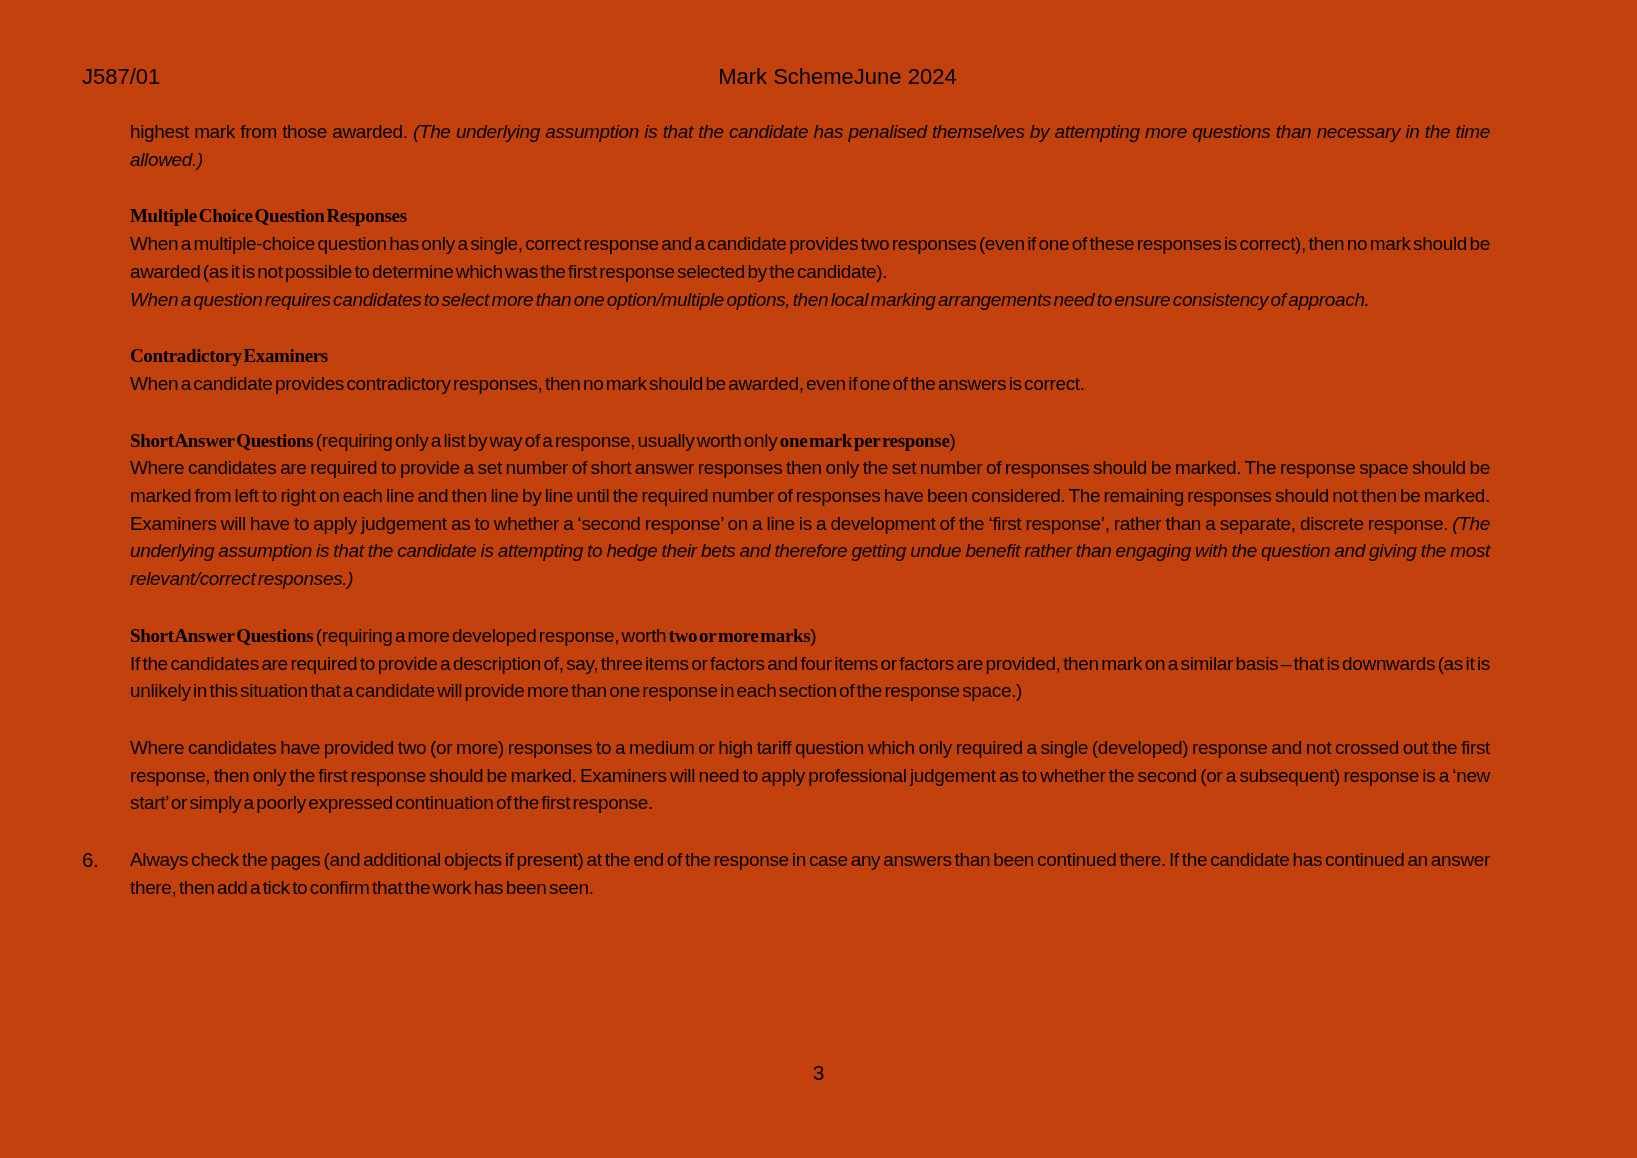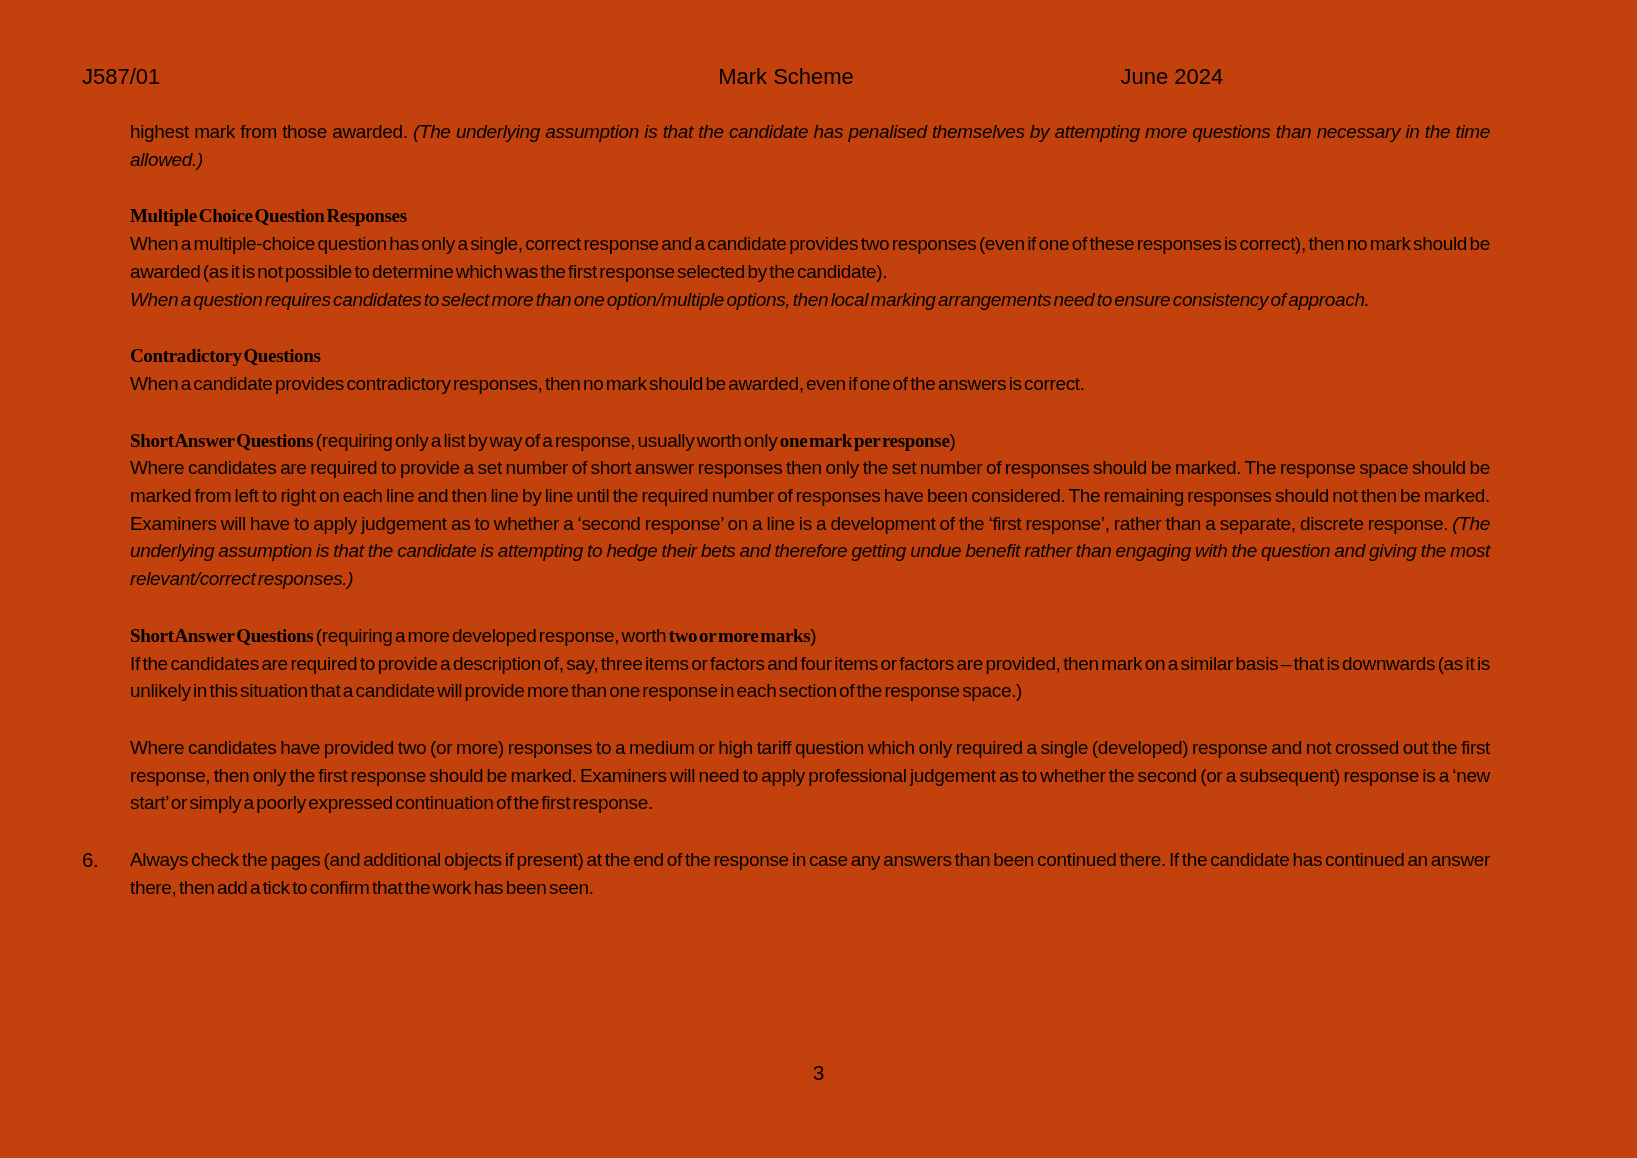--- a/index.html
+++ b/index.html
@@ -21,21 +21,21 @@
   }
   .header {
     display: grid;
     grid-template-columns: 1fr auto 1fr;
     align-items: baseline;
     font-size: 22px;
     line-height: 26px;
   }
   .h-left  { text-align: left; }
   .h-center{ text-align: right; }
-  .h-right { text-align: center; }
+  .h-right { text-align: left; }
 
   .content { margin-left: 48px; }
 
   .para {
     font-size: 19px;
     line-height: 27.7px;
     letter-spacing: -0.35px;
     word-spacing: -2.5px;
     text-align: justify;
   }
@@ -83,21 +83,21 @@
 
     <p class="para intro"><span>highest mark from those awarded. </span><span class="it">(The underlying assumption is that the candidate has penalised themselves by attempting more questions than necessary in the time allowed.)</span></p>
 
     <div class="section">
       <p class="para heading-line"><b>Multiple Choice Question Responses</b></p>
       <p class="para">When a multiple-choice question has only a single, correct response and a candidate provides two responses (even if one of these responses is correct), then no mark should be awarded (as it is not possible to determine which was the first response selected by the candidate).</p>
       <p class="para it">When a question requires candidates to select more than one option/multiple options, then local marking arrangements need to ensure consistency of approach.</p>
     </div>
 
     <div class="section">
-      <p class="para heading-line"><b>Contradictory Questions</b></p>
+      <p class="para heading-line"><b>Contradictory Examiners</b></p>
       <p class="para">When a candidate provides contradictory responses, then no mark should be awarded, even if one of the answers is correct.</p>
     </div>
 
     <div class="section">
       <p class="para heading-line"><b>Short Answer Questions</b><span> (requiring only a list by way of a response, usually worth only </span><b>one mark per response</b><span>)</span></p>
       <p class="para"><span>Where candidates are required to provide a set number of short answer responses then only the set number of responses should be marked. The response space should be marked from left to right on each line and then line by line until the required number of responses have been considered. The remaining responses should not then be marked. Examiners will have to apply judgement as to whether a ‘second response’ on a line is a development of the ‘first response’, rather than a separate, discrete response.  </span><span class="it">(The underlying assumption is that the candidate is attempting to hedge their bets and therefore getting undue benefit rather than engaging with the question and giving the most relevant/correct responses.)</span></p>
     </div>
 
     <div class="section">
       <p class="para heading-line"><b>Short Answer Questions</b><span> (requiring a more developed response, worth </span><b>two or more marks</b><span>)</span></p>

